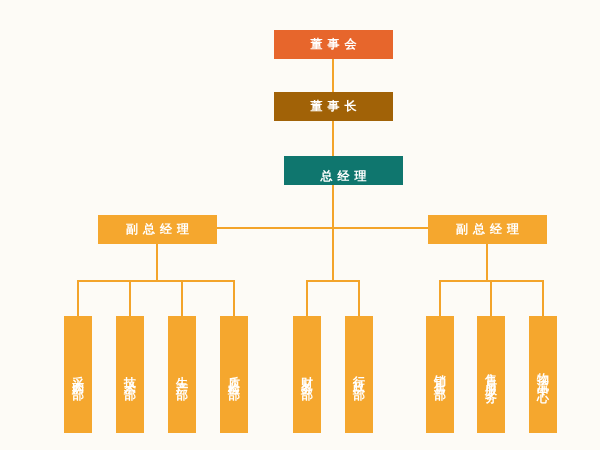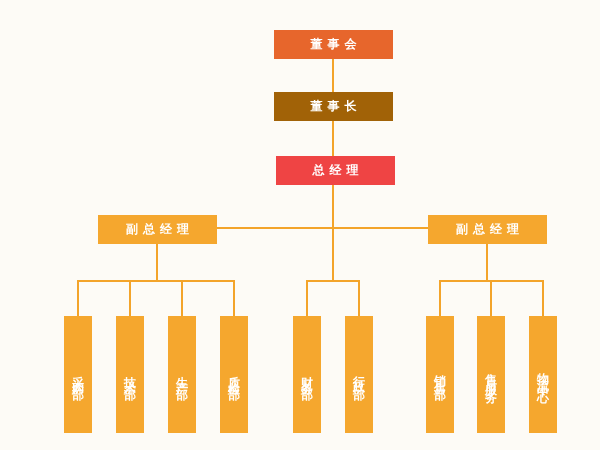--- a/index.html
+++ b/index.html
@@ -51,21 +51,21 @@
   <i class="ln" style="left: 439px; top: 280px; width: 2px; height: 37px; background: rgb(243, 164, 42);"></i>
   <i class="ln" style="left: 490px; top: 280px; width: 2px; height: 37px; background: rgb(243, 164, 42);"></i>
   <i class="ln" style="left: 542px; top: 280px; width: 2px; height: 37px; background: rgb(243, 164, 42);"></i>
 
   <div class="node node-h" style="left: 274px; top: 30px; background: rgb(231, 102, 44); color: rgb(255, 255, 255);">
     <span>董事会</span>
   </div>
   <div class="node node-h" style="left: 274px; top: 92px; background: #a16207; color: rgb(255, 255, 255);">
     <span>董事长</span>
   </div>
-  <div class="node node-h" style="left: 276px; top: 156px; background: #ef4444; color: rgb(255, 255, 255);">
+  <div class="node node-h" style="left: 284px; top: 156px; background: #0f766e; color: rgb(255, 255, 255); align-items: flex-end;">
     <span>总经理</span>
   </div>
 
   <div class="node node-h" style="left: 98px; top: 215px; background: rgb(245, 167, 46); color: rgb(255, 255, 255);">
     <span>副总经理</span>
   </div>
   <div class="node node-h" style="left: 428px; top: 215px; background: rgb(245, 167, 46); color: rgb(255, 255, 255);">
     <span>副总经理</span>
   </div>
 

